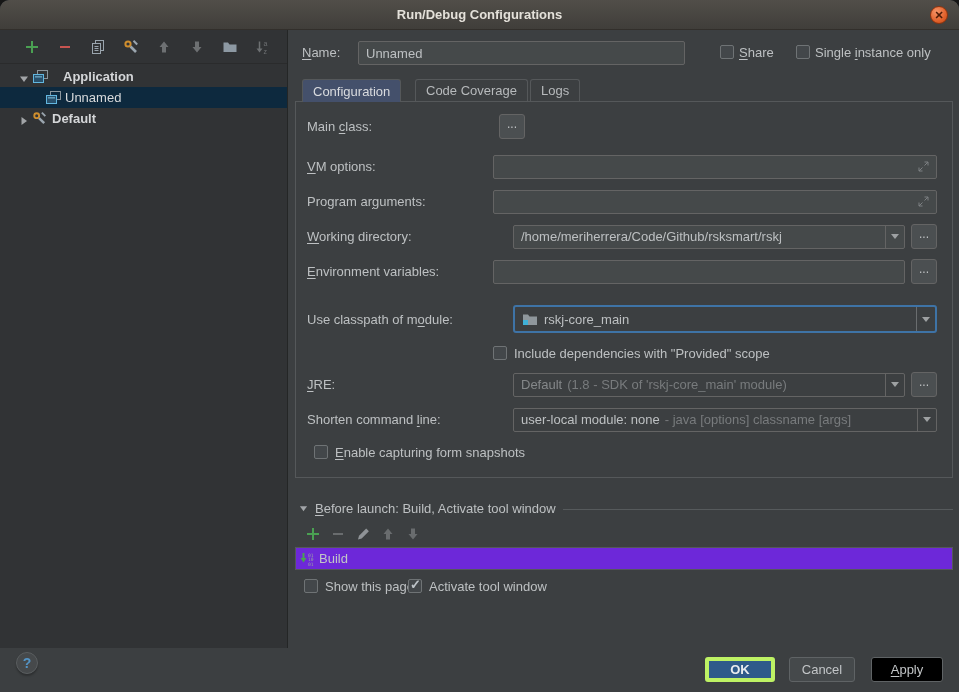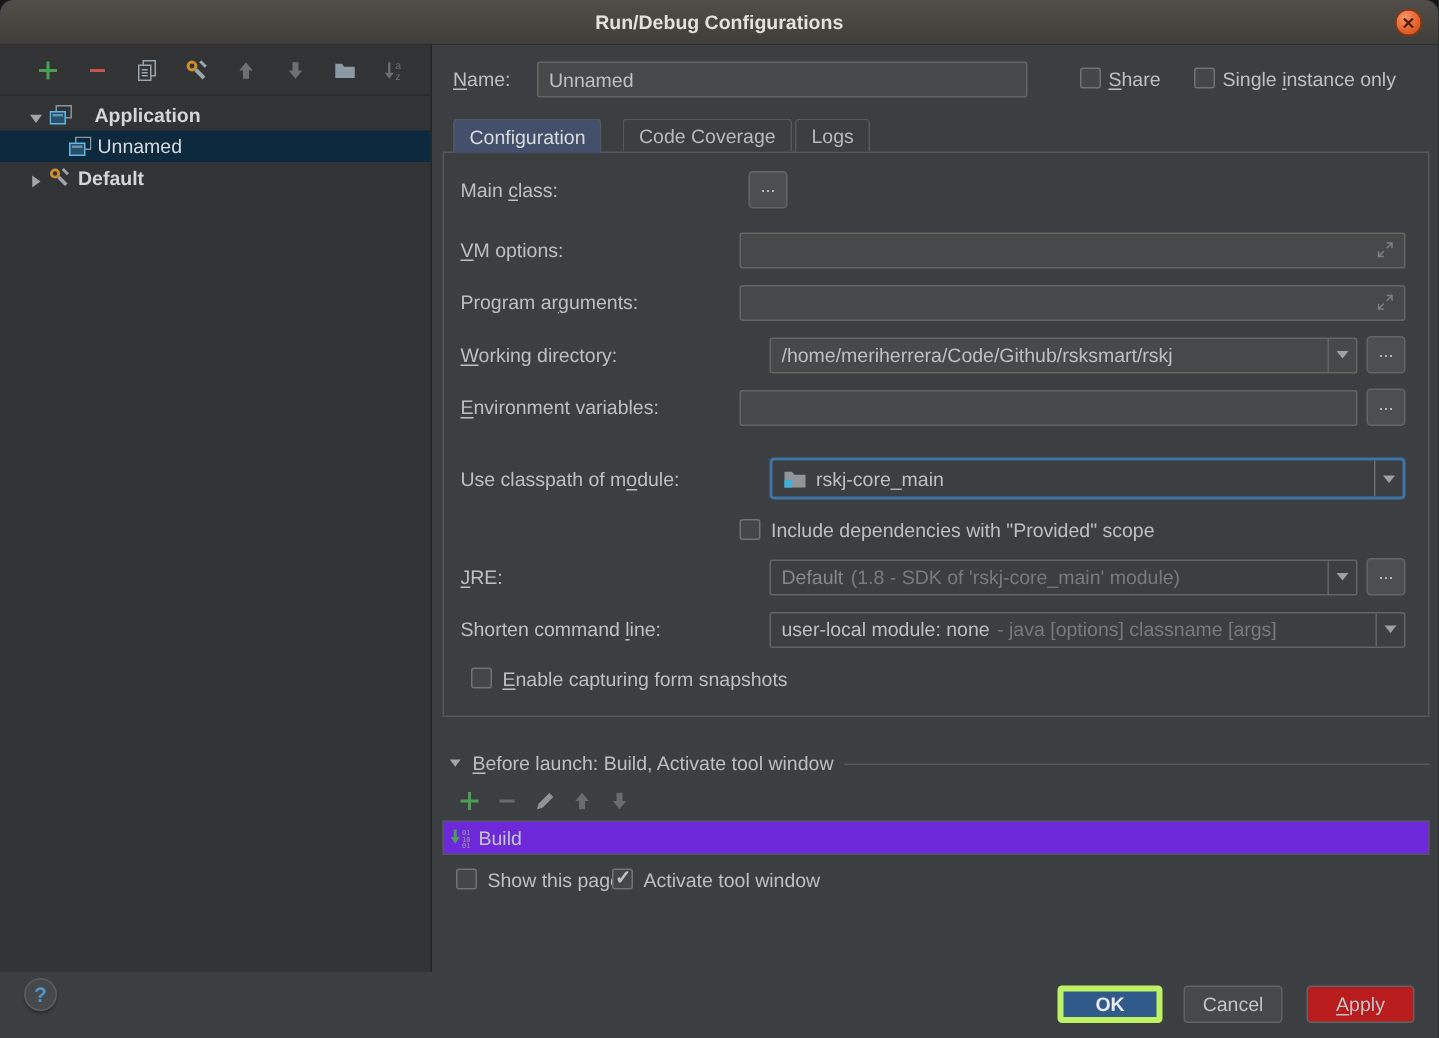--- a/index.html
+++ b/index.html
@@ -71,21 +71,21 @@
   .build-row { display: flex; align-items: center; gap: 5px; height: 100%; padding-left: 4px; font-size: 13px; color: #c2c5c7; }
 
   
   .help-btn { position: absolute; left: 16px; top: 652px; width: 22px; height: 22px; border-radius: 50%;
     background: #46494b; border: 1px solid #5a5e60; color: #5394c6; font-size: 14px; font-weight: bold;
     display: flex; align-items: center; justify-content: center; box-shadow: 0 2px 2px rgba(0,0,0,0.25); }
   .btn { position: absolute; top: 657px; height: 25px; border-radius: 3px; font-size: 13px;
     display: flex; align-items: center; justify-content: center; font-family: "Liberation Sans", sans-serif; }
   .btn-ok { left: 705px; width: 70px; background: #2f5a8a; border: 4px solid #bef264; color: #e9ebee; font-weight: bold; }
   .btn-cancel { left: 789px; width: 66px; background: #45494b; border: 1px solid #5f6365; color: #c2c5c7; }
-  .btn-apply { left: 871px; width: 72px; background: #b91c1c; border: 1px solid #5f6365; color: #c2c5c7; }
+  .btn-apply { left: 871px; width: 72px; background: #000000; border: 1px solid #5f6365; color: #c2c5c7; }
   u { text-underline-offset: 2px; }
 </style>
 </head>
 <body>
 
 <div class="window">
 
   <div class="titlebar">
     <div class="title">Run/Debug Configurations</div>
   </div>

